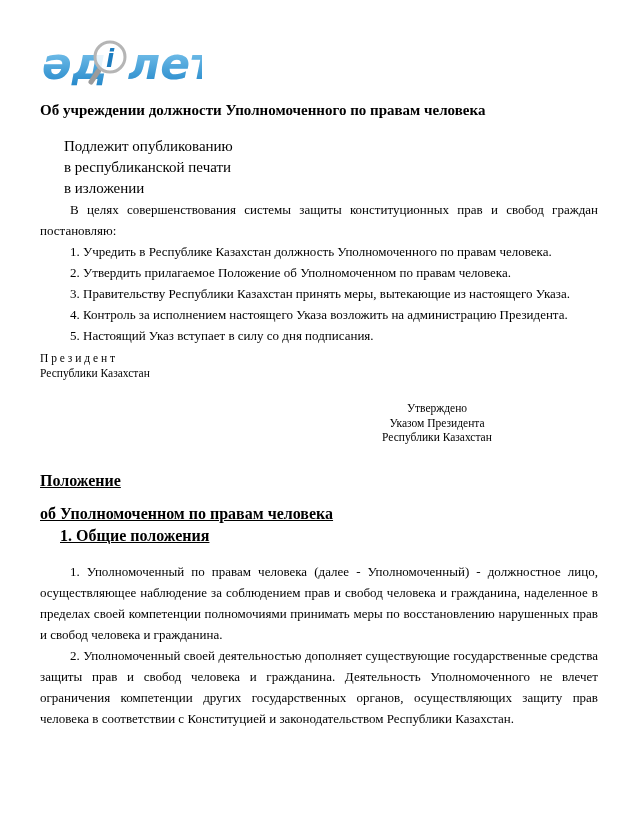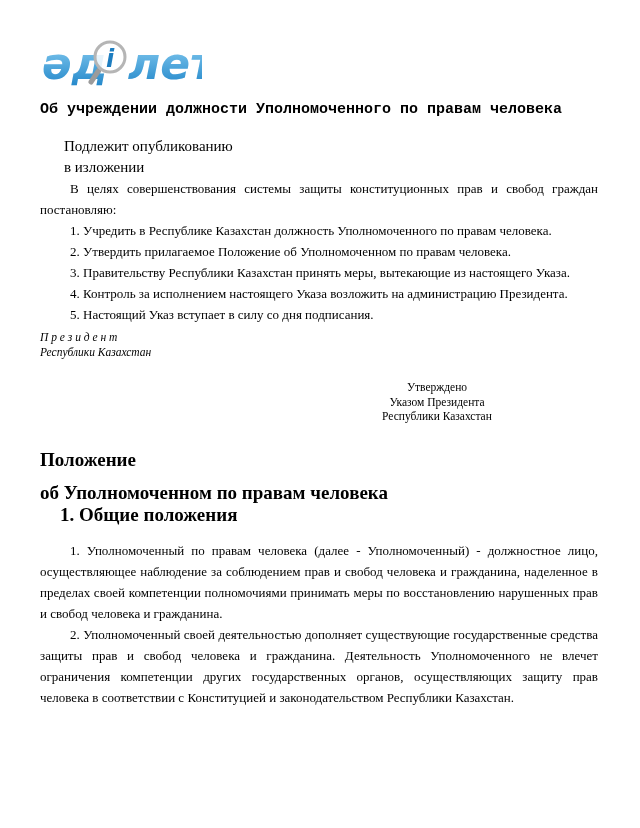--- a/index.html
+++ b/index.html
@@ -11,31 +11,31 @@
     color:#000;
     overflow:hidden;
   }
   .content{padding:34px 42px 0 40px;}
 
   
   .logo{display:block;width:160px;height:54px;margin:2px 0 10px 2px;}
   .logotext{font-family:"DejaVu Sans",sans-serif;font-style:italic;font-weight:bold;font-size:44px;}
 
   
-  .doc-title{font-size:15px;font-weight:bold;line-height:20px;margin:6px 0 16px 0;font-family:Liberation Mono, monospace;}
+  .doc-title{font-size:15px;font-weight:bold;line-height:20px;margin:6px 0 16px 0;}
   .line{font-size:15px;line-height:21px;}
   .note{padding-left:24px;}
   .body-par{font-size:13px;line-height:21px;text-align:justify;text-indent:30px;margin:0;}
   .signature{font-size:11.5px;line-height:15px;margin-top:5px;}
-  .sig-line{display:block;font-style:italic;}
+  .sig-line{display:block;}
   .approval{width:240px;margin:20px 0 0 277px;text-align:center;font-size:11.5px;line-height:14.5px;}
   .approval div{display:block;}
 
   
-  .reg-heading{font-size:19px;font-weight:bold;line-height:21.5px;margin:25px 0 0 0;}
+  .reg-heading{font-size:16px;font-weight:bold;line-height:21.5px;margin:25px 0 0 0;text-decoration:underline;}
   .reg-first{margin-top:15px;}
 </style>
 </head>
 <body>
 
 <div class="page">
   <div class="content">
 
     <svg class="logo" viewBox="0 0 160 54" aria-label="adilet logo">
       <defs>
@@ -47,20 +47,21 @@
       <text x="0" y="43" class="logotext" fill="url(#lg)">әд</text>
       <text x="86" y="43" class="logotext" fill="url(#lg)">лет</text>
       <line x1="57" y1="34" x2="49" y2="46" stroke="#9b9b9b" stroke-width="5" stroke-linecap="round"></line>
       <circle cx="68" cy="21" r="15" fill="#ffffff" fill-opacity="0.85" stroke="#b5b5b5" stroke-width="3"></circle>
       <text x="68" y="31" text-anchor="middle" font-size="24" fill="#1d7dc0" font-family="DejaVu Sans, sans-serif" font-style="italic" font-weight="bold">і</text>
     </svg>
 
     <div class="doc-title">Об учреждении должности Уполномоченного по правам человека</div>
 
     <div class="line note">Подлежит опубликованию</div>
+    <div class="line note">в республиканской печати</div>
     <div class="line note">в изложении</div>
 
     <p class="body-par">В целях совершенствования системы защиты конституционных прав и свобод граждан постановляю:</p>
     <p class="body-par">1. Учредить в Республике Казахстан должность Уполномоченного по правам человека.</p>
     <p class="body-par">2. Утвердить прилагаемое Положение об Уполномоченном по правам человека.</p>
     <p class="body-par">3. Правительству Республики Казахстан принять меры, вытекающие из настоящего Указа.</p>
     <p class="body-par">4. Контроль за исполнением настоящего Указа возложить на администрацию Президента.</p>
     <p class="body-par">5. Настоящий Указ вступает в силу со дня подписания.</p>
 
     <div class="signature">

